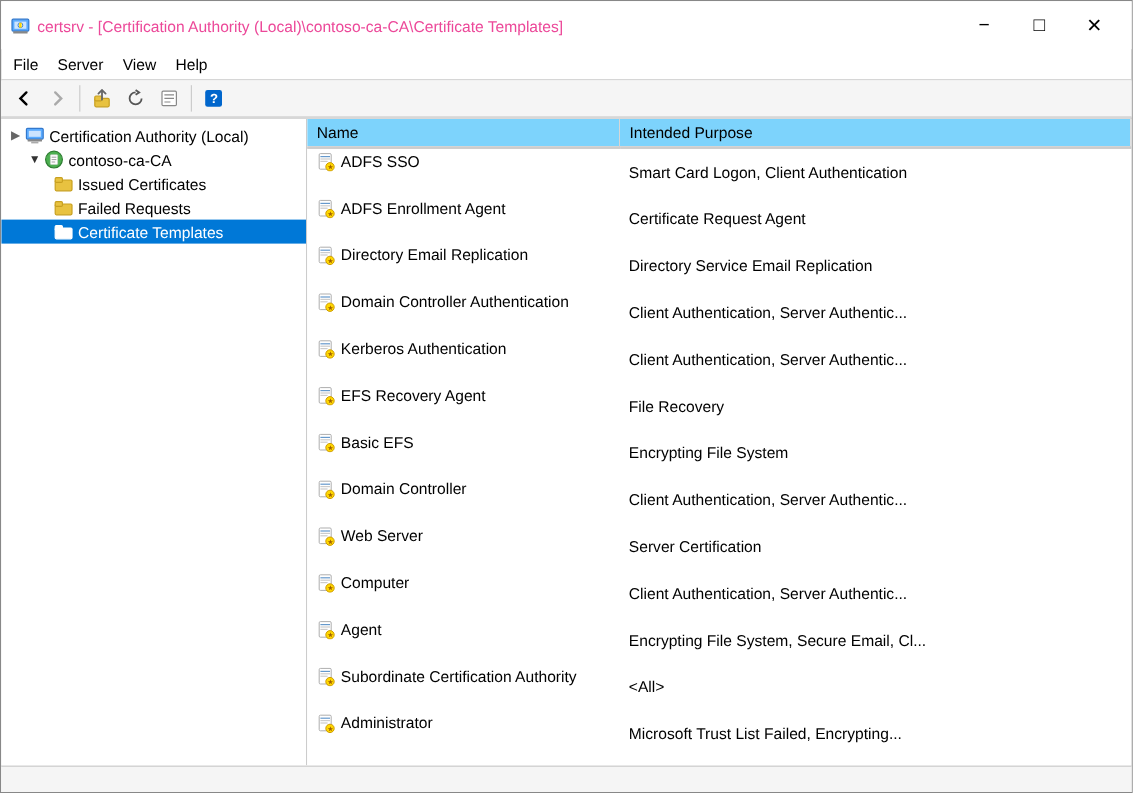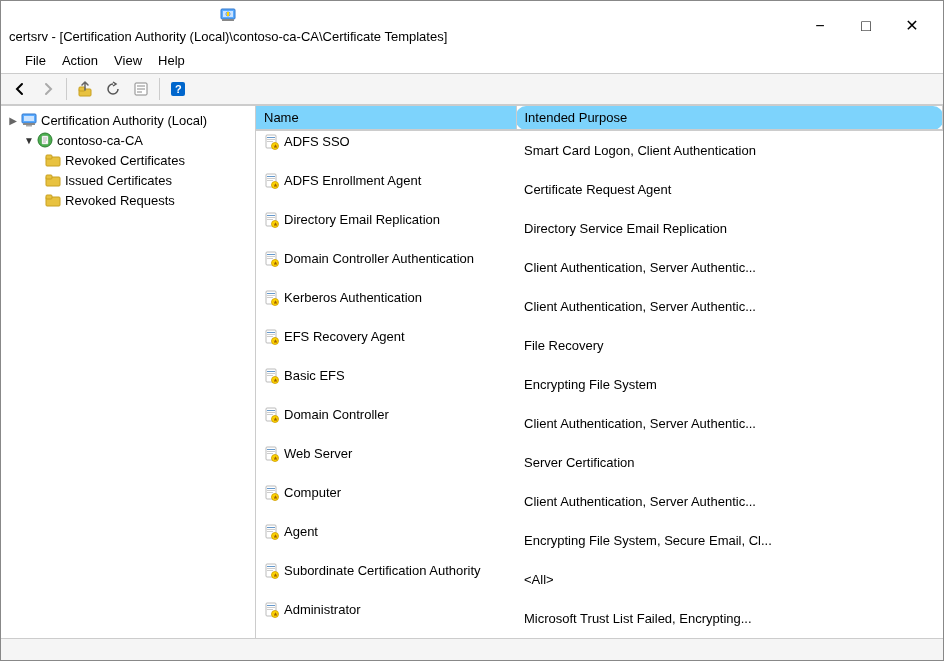--- a/index.html
+++ b/index.html
@@ -28,43 +28,42 @@
       justify-content: space-between;
       padding: 6px 8px 4px 8px;
       border-bottom: none;
       user-select: none;
     }
     .title-bar-left {
       display: flex;
       align-items: center;
       gap: 6px;
       font-size: 13px;
-      color: #000000;
-      flex-direction: column;
+      color: #ec4899;
     }
     .title-bar-controls {
       display: flex;
       gap: 0;
     }
     .title-btn {
       width: 46px;
       height: 30px;
       border: none;
       background: transparent;
       font-size: 16px;
       cursor: pointer;
       display: flex;
       align-items: center;
       justify-content: center;
       color: #000;
     }
     .menu-bar {
       display: flex;
       gap: 0;
-      padding: 2px 16px;
+      padding: 2px 2px;
       border-bottom: 1px solid #ccc;
     }
     .menu-item {
       padding: 3px 8px;
       cursor: pointer;
       font-size: 13px;
     }
     .toolbar {
       display: flex;
       align-items: center;
@@ -205,21 +204,21 @@
     </div>
     <div class="title-bar-controls">
       <button class="title-btn">−</button>
       <button class="title-btn">□</button>
       <button class="title-btn close">✕</button>
     </div>
   </div>
 
   <div class="menu-bar">
     <div class="menu-item">File</div>
-    <div class="menu-item">Action</div>
+    <div class="menu-item">Server</div>
     <div class="menu-item">View</div>
     <div class="menu-item">Help</div>
   </div>
 
   <div class="toolbar">
 
     <button class="tool-btn" title="Back">
       <svg width="16" height="16" viewBox="0 0 16 16">
           <path d="M10 3L5 8l5 5" stroke="#000" stroke-width="2" fill="none" stroke-linecap="round"></path>
         </svg>
@@ -291,59 +290,59 @@
             <circle cx="8" cy="8" r="7" fill="#4caf50" stroke="#2e7d32" stroke-width="1"></circle>
             <rect x="5" y="4" width="6" height="8" rx="0.5" fill="#fff" stroke="#ccc" stroke-width="0.5"></rect>
             <line x1="6" y1="6" x2="10" y2="6" stroke="#999" stroke-width="0.8"></line>
             <line x1="6" y1="8" x2="10" y2="8" stroke="#999" stroke-width="0.8"></line>
             <line x1="6" y1="10" x2="9" y2="10" stroke="#999" stroke-width="0.8"></line>
           </svg>
         </span>
         <span>contoso-ca-CA</span>
       </div>
 
-      <div class="tree-item" style="padding-left:44px;">
-        <span class="item-icon">
-          <svg width="16" height="16" viewBox="0 0 16 16">
-            <rect x="1" y="5" width="14" height="9" rx="1" fill="#e8c240" stroke="#c8a020" stroke-width="1"></rect>
-            <rect x="1" y="3" width="6" height="4" rx="1" fill="#e8c240" stroke="#c8a020" stroke-width="1"></rect>
-          </svg>
-        </span>
-        <span>Revoked Certificates</span>
-      </div>
 
       <div class="tree-item" style="padding-left:44px;">
         <span class="item-icon">
           <svg width="16" height="16" viewBox="0 0 16 16">
             <rect x="1" y="5" width="14" height="9" rx="1" fill="#e8c240" stroke="#c8a020" stroke-width="1"></rect>
             <rect x="1" y="3" width="6" height="4" rx="1" fill="#e8c240" stroke="#c8a020" stroke-width="1"></rect>
           </svg>
         </span>
         <span>Issued Certificates</span>
       </div>
 
 
       <div class="tree-item" style="padding-left:44px;">
         <span class="item-icon">
           <svg width="16" height="16" viewBox="0 0 16 16">
             <rect x="1" y="5" width="14" height="9" rx="1" fill="#e8c240" stroke="#c8a020" stroke-width="1"></rect>
             <rect x="1" y="3" width="6" height="4" rx="1" fill="#e8c240" stroke="#c8a020" stroke-width="1"></rect>
           </svg>
         </span>
-        <span>Revoked Requests</span>
+        <span>Failed Requests</span>
       </div>
 
+      <div class="tree-item selected" style="padding-left:44px;">
+        <span class="item-icon">
+          <svg width="16" height="16" viewBox="0 0 16 16">
+            <rect x="1" y="5" width="14" height="9" rx="1" fill="#e8c240" stroke="#c8a020" stroke-width="1"></rect>
+            <rect x="1" y="3" width="6" height="4" rx="1" fill="#e8c240" stroke="#c8a020" stroke-width="1"></rect>
+          </svg>
+        </span>
+        <span>Certificate Templates</span>
+      </div>
     </div>
 
     <div class="right-panel">
       <table class="list-view">
         <thead>
           <tr>
             <th style="width:260px;">Name</th>
-            <th style="position:relative;border-radius:10px;">Intended Purpose</th>
+            <th style="position:relative;">Intended Purpose</th>
           </tr>
         </thead>
         <tbody id="template-tbody">
         <tr>
               <td>
                 <span><svg width="16" height="16" viewBox="0 0 16 16">
     <rect x="2" y="1" width="10" height="13" rx="1" fill="#fff" stroke="#aaa" stroke-width="0.8"></rect>
     <rect x="3" y="3" width="8" height="1" fill="#6699cc"></rect>
     <rect x="3" y="5" width="8" height="1" fill="#ccc"></rect>
     <rect x="3" y="7" width="6" height="1" fill="#ccc"></rect>

